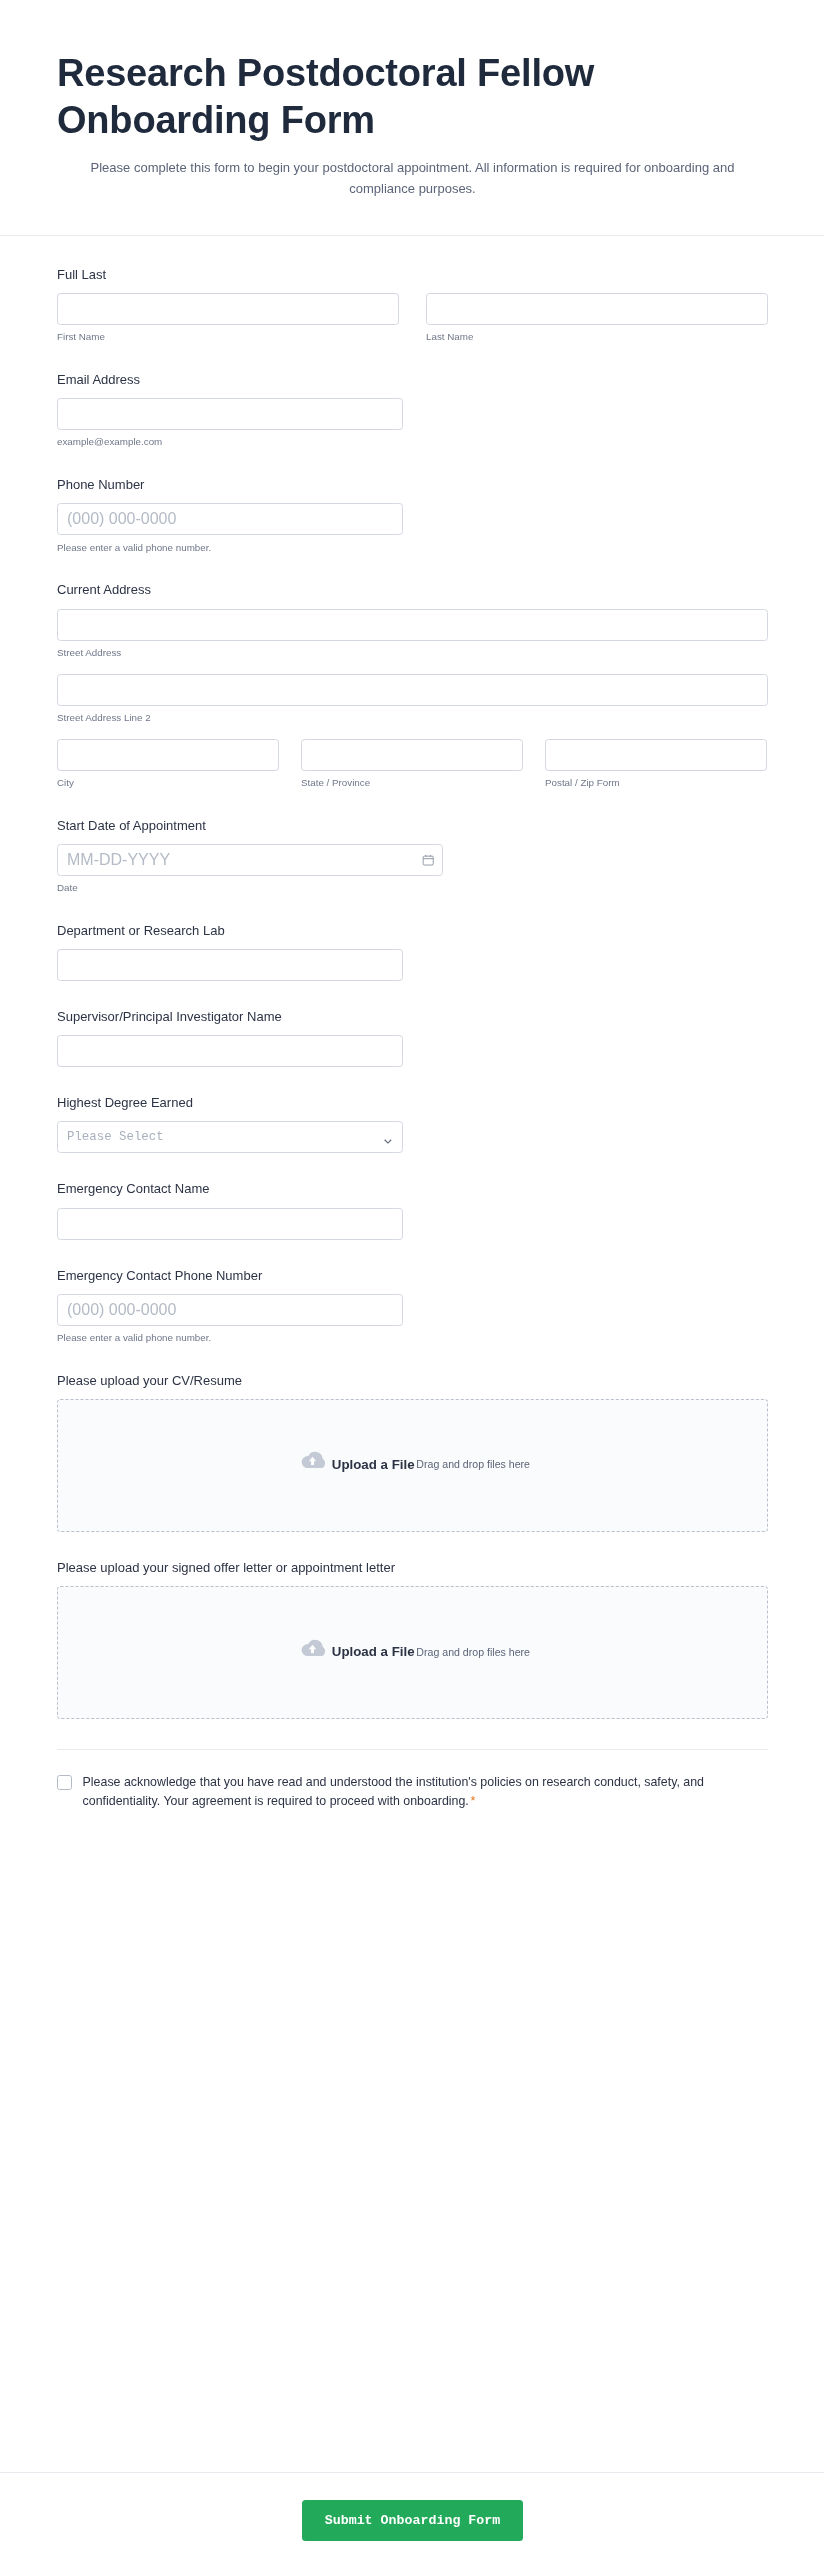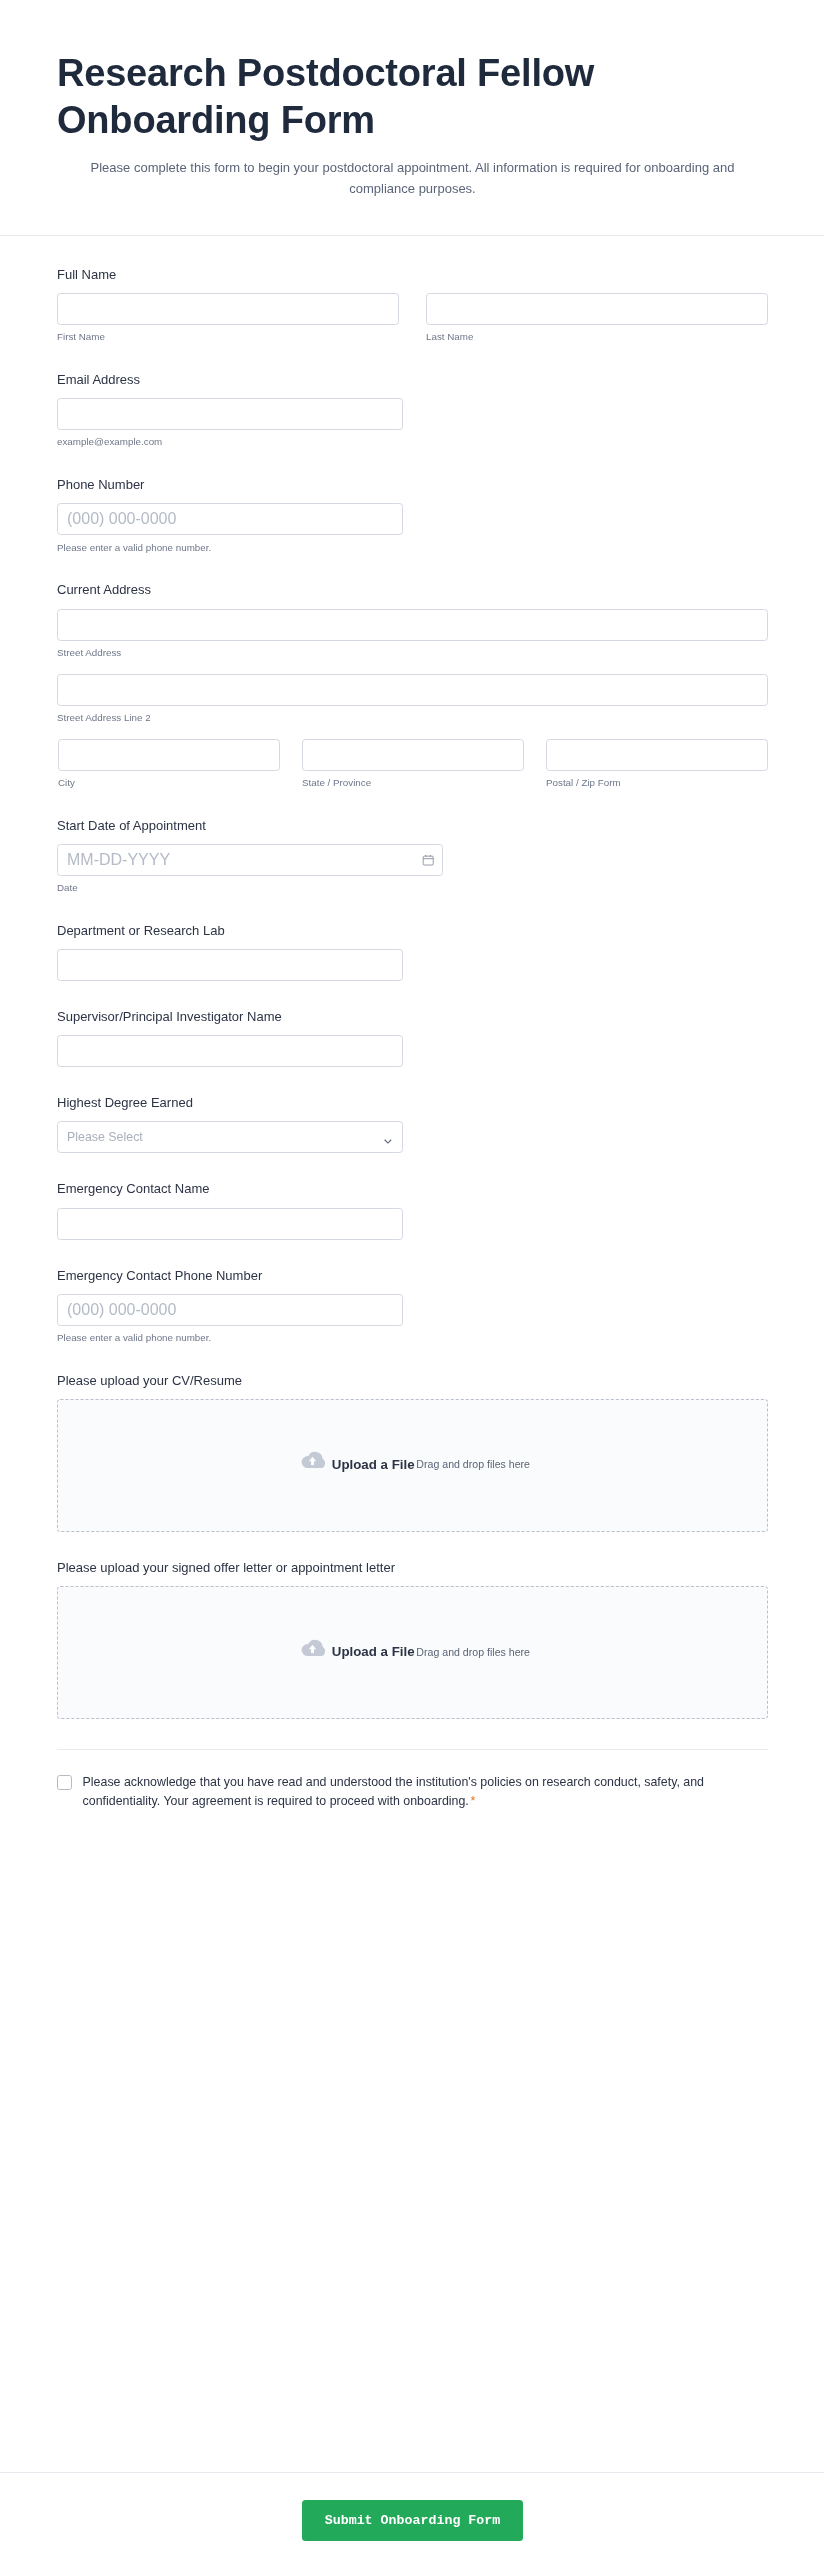--- a/index.html
+++ b/index.html
@@ -82,21 +82,21 @@
     font-family: "Liberation Sans", sans-serif;
     outline: none;
   }
   .text-input::placeholder {
     color: #b4bac6;
   }
 
   .w-full { width: 100%; }
   .w-390 { width: 346px; }
 
-  .row { display: flex; justify-content: flex-end; }
+  .row { display: flex; }
   .row.gap-30 { gap: 27px; }
   .row.gap-25 { gap: 22px; }
 
   .col { display: flex; flex-direction: column; }
 
   .col-name { width: 346px; }
   .col-city { width: 222px; }
   .col-state { width: 222px; }
   .col-zip { width: 222px; }
 
@@ -126,21 +126,21 @@
     width: 100%;
     height: 32px;
     border: 0.9px solid #d4d8e0;
     border-radius: 3.5px;
     background: #ffffff;
     font-size: 12.4px;
     color: #a9afbc;
     padding: 0 18px 0 9px;
     display: flex;
     align-items: center;
-    font-family: Liberation Sans, sans-serif;
+    font-family: Liberation Mono, monospace;
   }
   .chev {
     position: absolute;
     right: 9.8px;
     top: 50%;
     transform: translateY(-50%);
     width: 9.8px;
     height: 9.8px;
     color: #5b6478;
     pointer-events: none;
@@ -236,21 +236,21 @@
 <div class="page">
 
   <div class="form-header">
     <h1 class="form-title">Research Postdoctoral Fellow Onboarding Form</h1>
     <p class="form-subtitle">Please complete this form to begin your postdoctoral appointment. All information is required for onboarding and compliance purposes.</p>
   </div>
 
   <div class="form-body">
 
     <div class="field-block">
-      <label class="field-label">Full Name</label>
+      <label class="field-label">Full Last</label>
       <div class="row gap-30">
         <div class="col col-name">
           <input class="text-input" type="text" placeholder="" style="">
           <div class="sub-label">First Name</div>
         </div>
         <div class="col col-name">
           <input class="text-input" type="text" placeholder="" style="">
           <div class="sub-label">Last Name</div>
         </div>
       </div>

